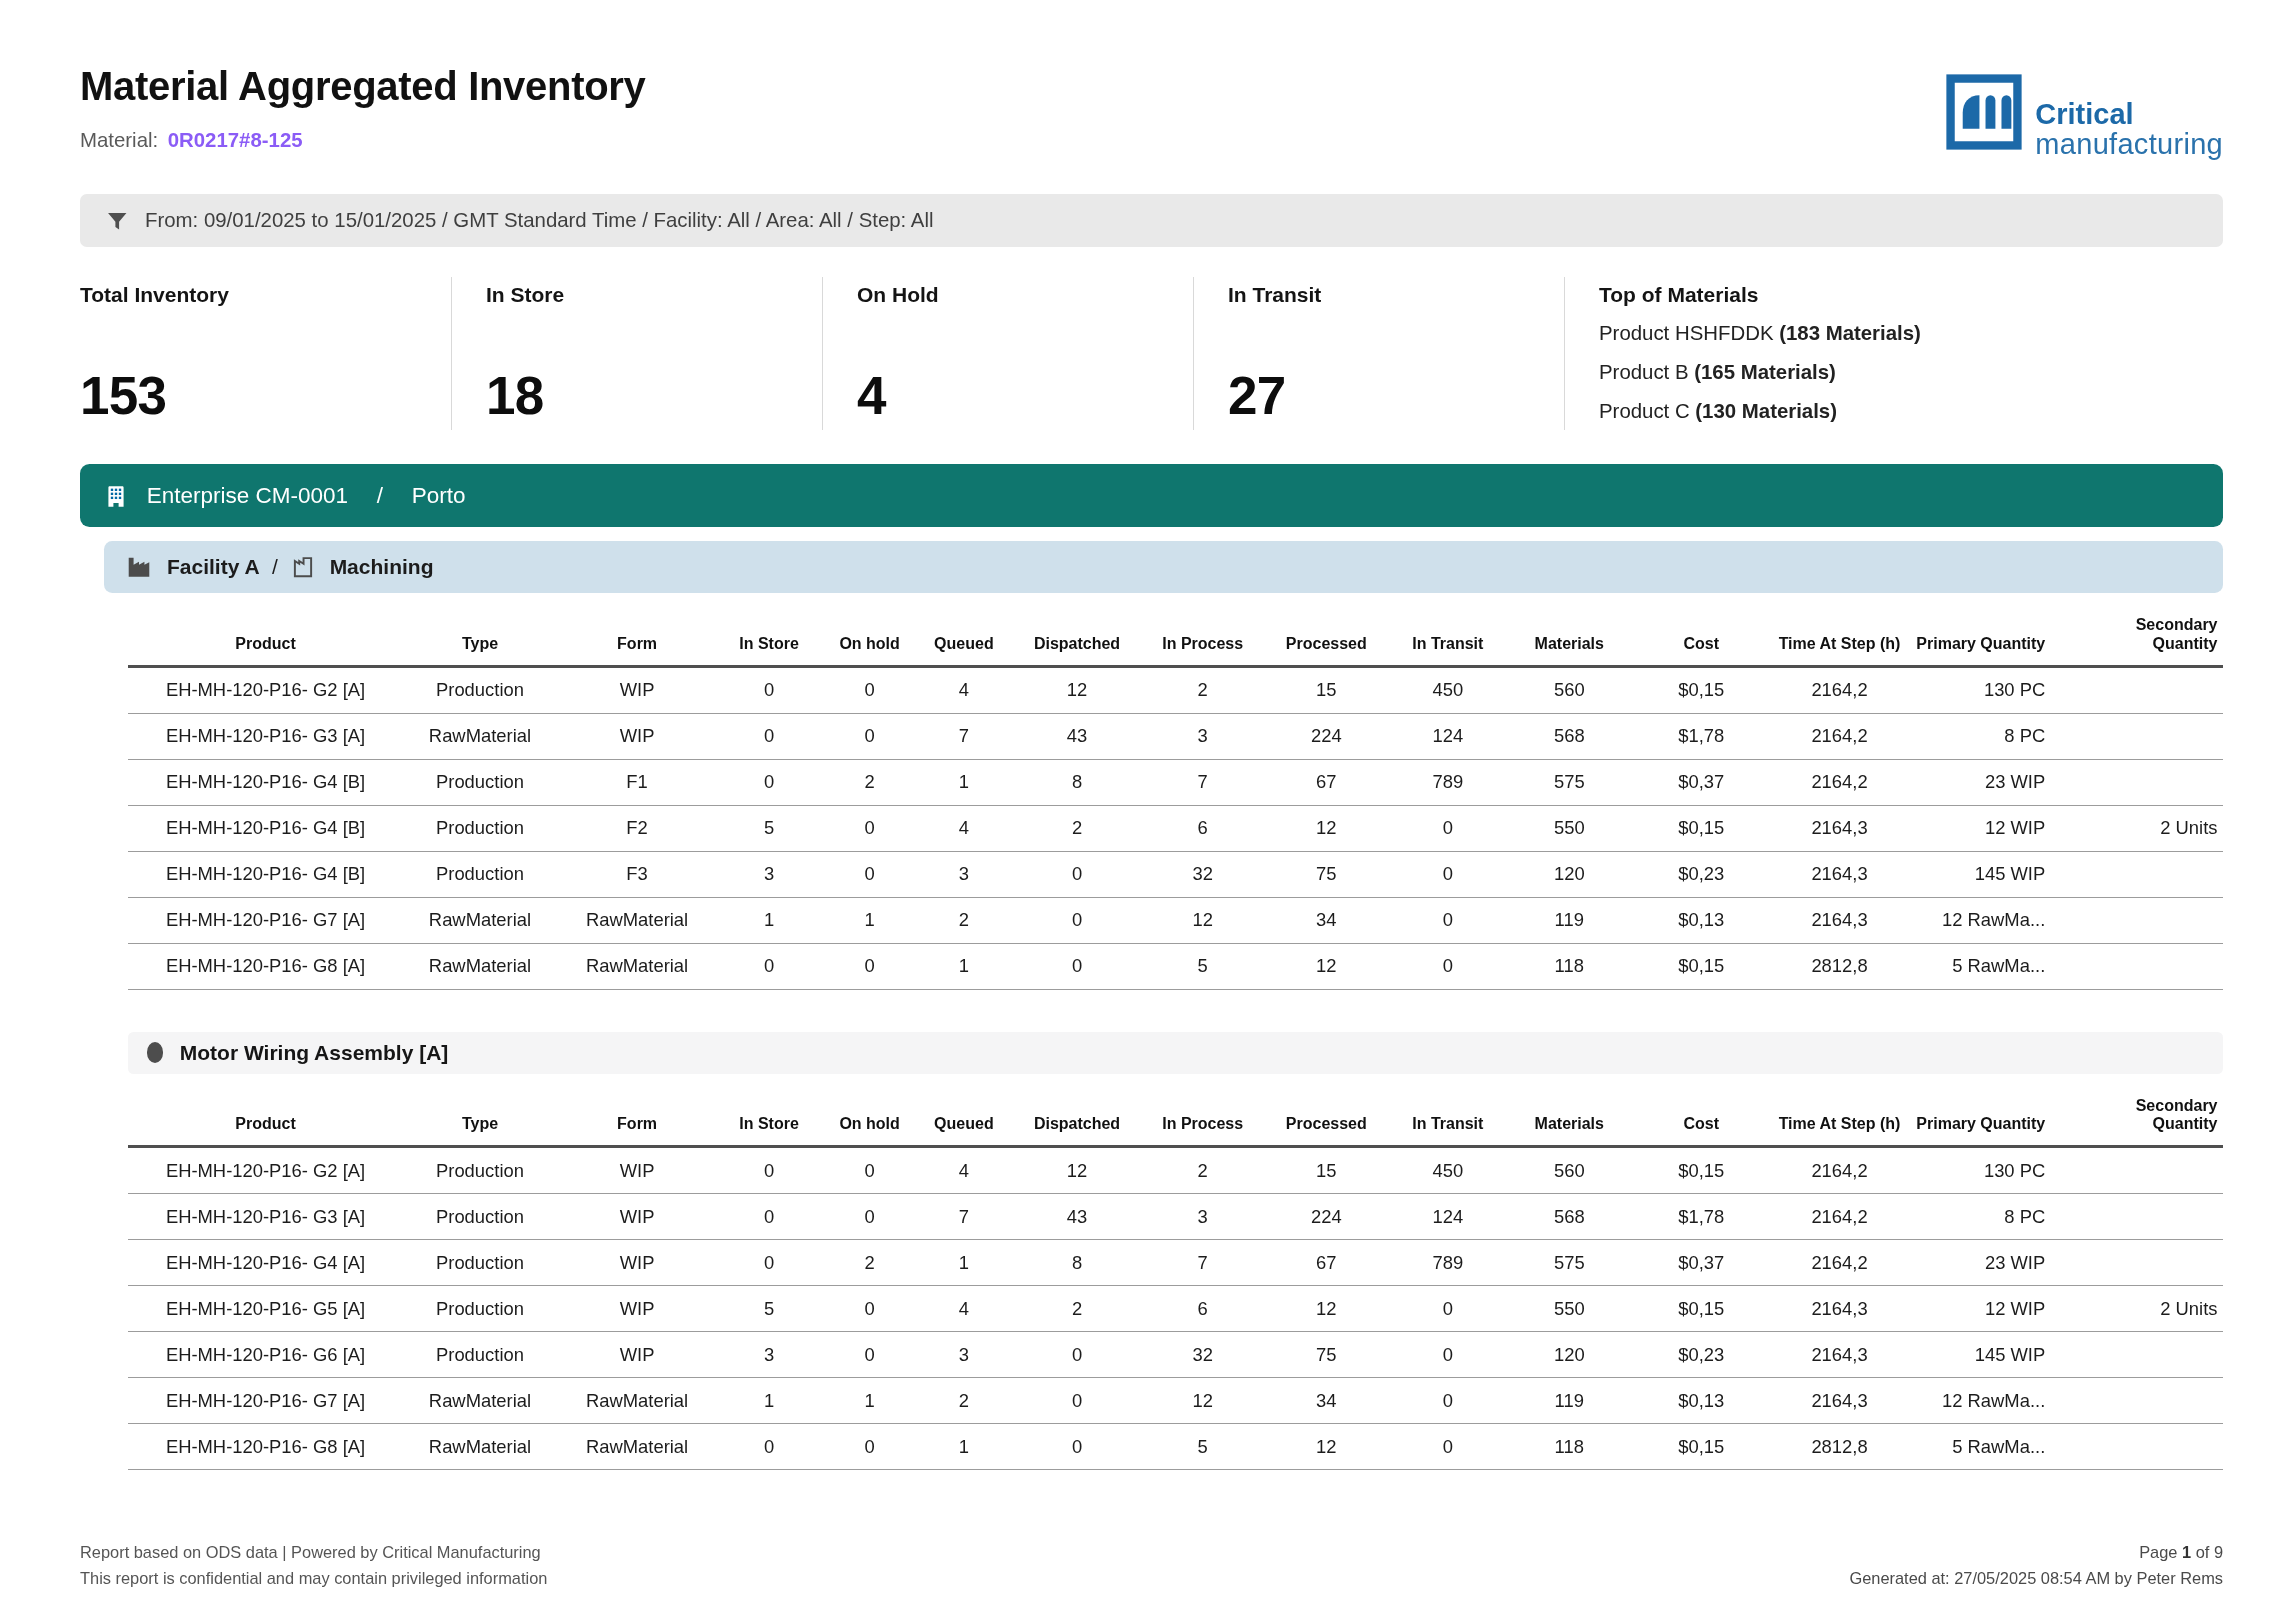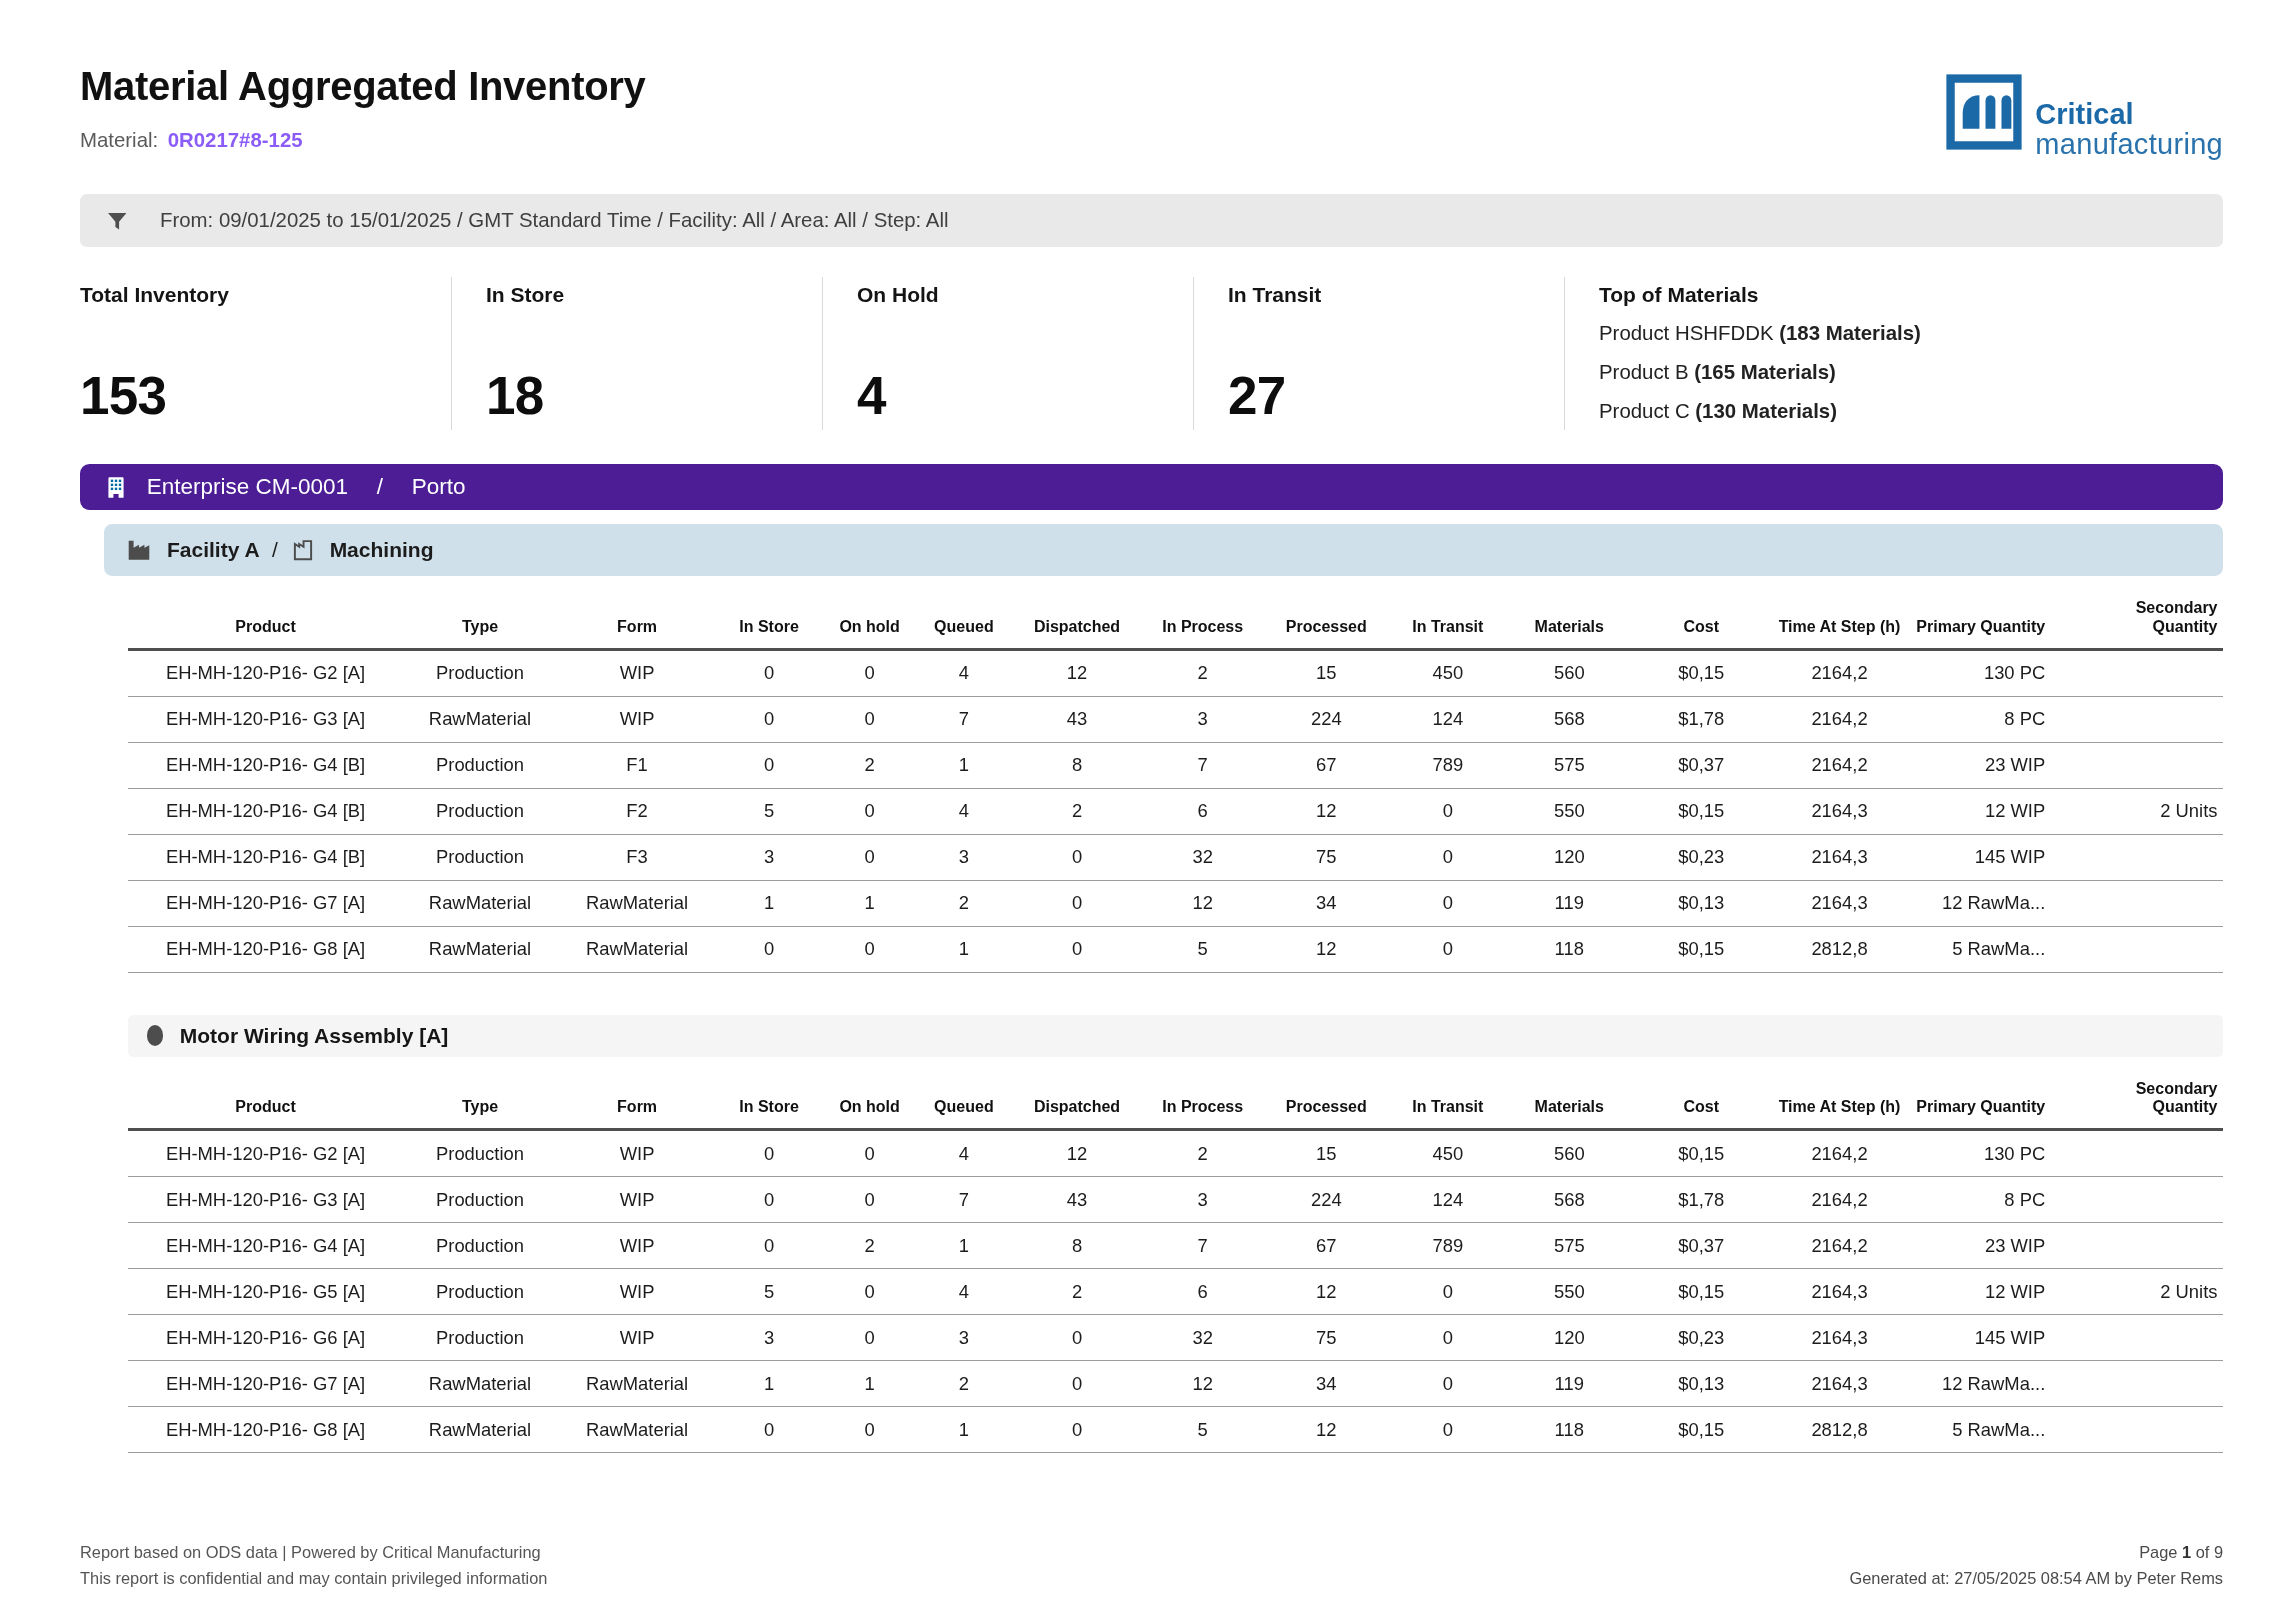--- a/index.html
+++ b/index.html
@@ -11,39 +11,39 @@
   .title{font-size:40px;font-weight:700;letter-spacing:-0.3px;margin:4.1px 0 20.4px 0;color:#111;}
   .material-line{font-size:20.4px;color:#5a5a5a;}
   .material-line b{color:#8b5cf6;margin-left:9.5px;font-weight:700;}
   .logo{display:flex;align-items:center;margin-top:4.1px;}
   .logo-mark{width:76px;height:76px;}
   .logo-text{margin-left:13.6px;line-height:1.02;margin-top:36px;}
   .logo-text .l1{font-size:29px;font-weight:700;color:#1c69a8;}
   .logo-text .l2{font-size:29px;font-weight:400;color:#2a72ac;letter-spacing:0.3px;}
 
   
-  .filter{margin-top:35px;height:53px;background:#e9e9e9;border-radius:6.8px;display:flex;align-items:center;padding:0 24.5px;gap:31px;}
+  .filter{margin-top:35px;height:53px;background:#e9e9e9;border-radius:6.8px;display:flex;align-items:center;padding:0 24.5px;gap:16px;}
   .filter svg{width:24.5px;height:24.5px;flex:0 0 auto;}
   .filter-text{font-size:20.4px;color:#3f3f3f;}
 
   
   .summary{display:flex;margin-top:30px;min-height:153px;}
   .card{width:371px;box-sizing:border-box;display:flex;flex-direction:column;padding:5.5px 0 4.1px 0;}
   .card + .card, .top-materials{border-left:1.4px solid #d9d9d9;}
   .card + .card{padding-left:34px;}
   .card-label{font-size:21px;font-weight:700;color:#141414;}
   .card-value{font-size:53px;font-weight:700;color:#0d0d0d;margin-top:auto;letter-spacing:-0.7px;}
   .top-materials{flex:1;box-sizing:border-box;padding:5.5px 0 0 34px;}
   .tm-title{font-size:21px;font-weight:700;color:#141414;}
   .tm-item{font-size:20.4px;color:#222;margin-top:15.7px;}
   .tm-item b{font-weight:700;}
 
   
   .bar{display:flex;align-items:center;box-sizing:border-box;}
-  .enterprise{margin-top:34px;height:46px;background:#4c1d95;border-radius:9.5px;color:#fff;font-size:22.5px;padding:0 23px;gap:17.7px;}
+  .enterprise{margin-top:34px;height:63px;background:#0f766e;border-radius:9.5px;color:#fff;font-size:22.5px;padding:0 23px;gap:17.7px;}
   .enterprise .sep{margin:0 11px;}
   .facility{margin:13.6px 0 0 24px;height:52px;background:#cfe0eb;border-radius:8.2px;font-size:21px;font-weight:700;color:#1c1c1c;padding:0 22px;}
   .facility .sep{margin:0 12.3px;font-weight:400;}
   .facility svg{width:26px;height:26px;margin-right:15px;}
   .facility .area-svg{margin:0 13.6px 0 0;}
   .section-bar{margin:15px 0 0 48px;height:42px;background:#f5f5f6;border-radius:5.5px;font-size:21px;font-weight:700;color:#161616;padding:0 19px;}
   .bullet{width:16.4px;height:20.4px;border-radius:50%;background:#4d4d4d;margin-right:16.4px;flex:0 0 auto;}
 
   
   .tbl-wrap{margin-left:48px;}

